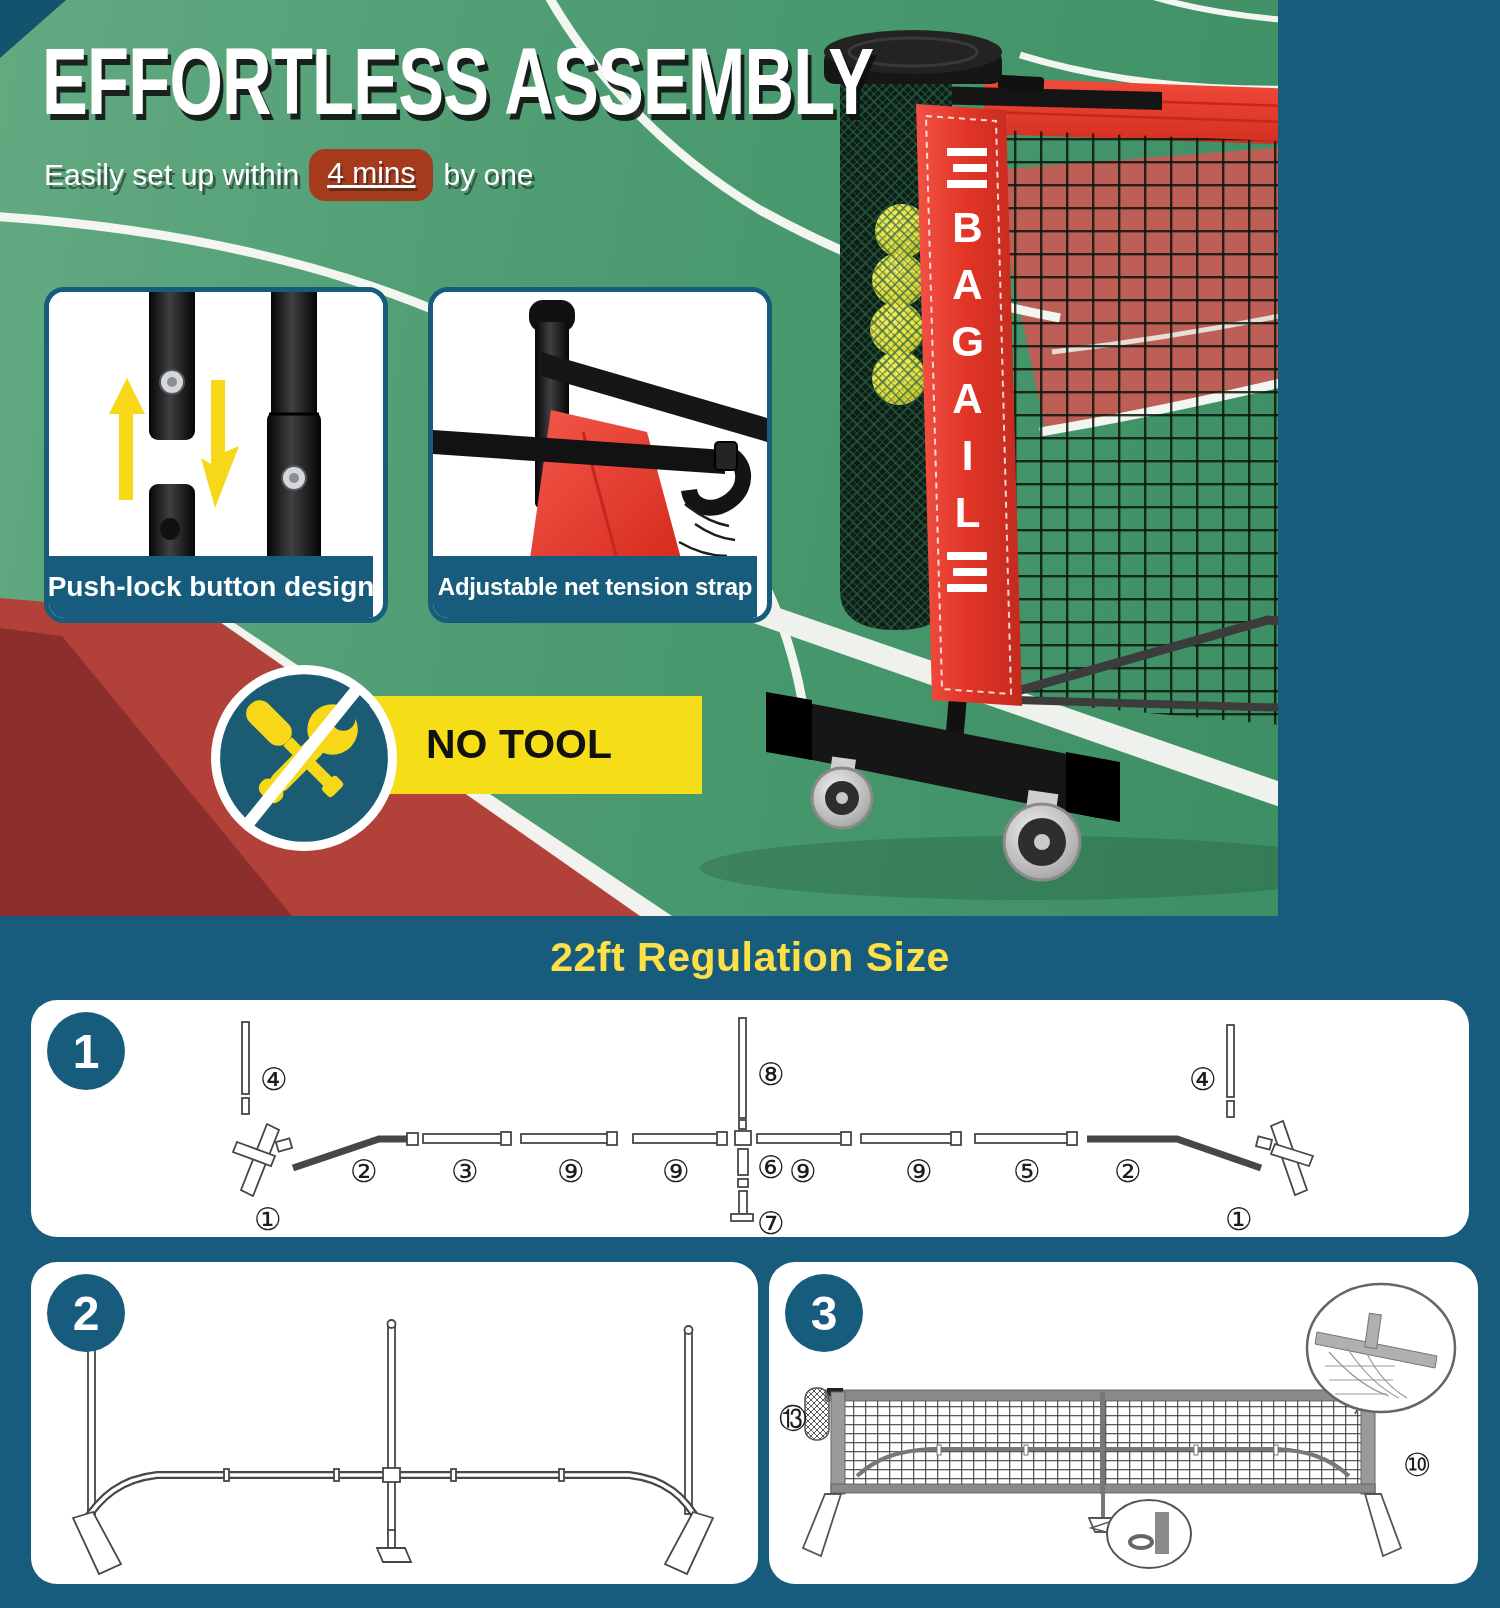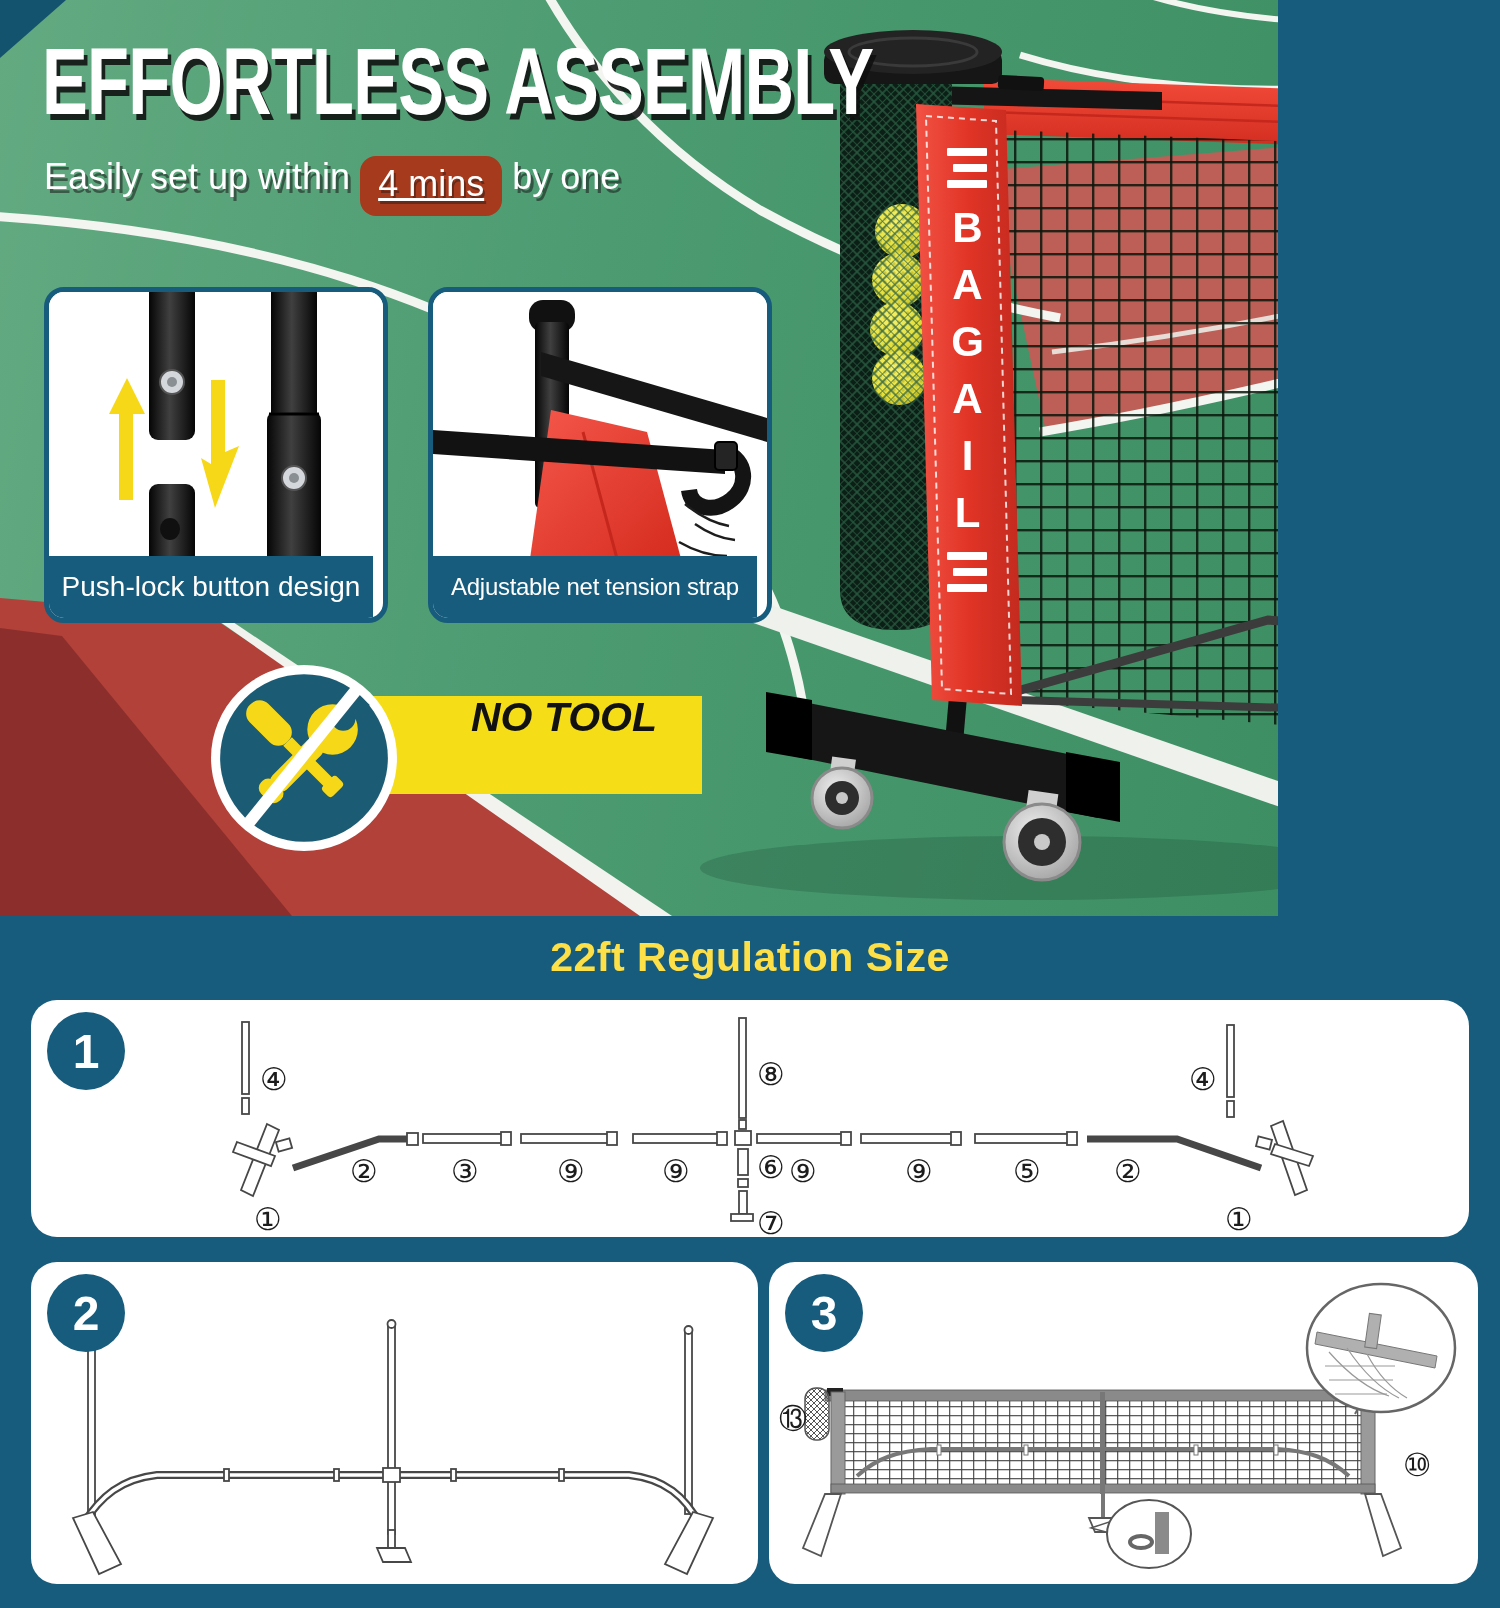--- a/index.html
+++ b/index.html
@@ -11,39 +11,39 @@
        font-family:"Liberation Sans",sans-serif;background:var(--teal);}
 
   
   .hero{position:absolute;left:0;top:0;width:1278px;height:916px;
         background:linear-gradient(100deg,#63aa81,#4c9b71 45%,#3d8f63);overflow:hidden;}
   .hero-svg{position:absolute;left:0;top:0;}
   .hero-title{position:absolute;left:42px;top:28px;color:#fff;font-weight:900;
       font-size:94px;letter-spacing:-1px;white-space:nowrap;
       transform:scaleX(.73);transform-origin:left top;
       text-shadow:5px 6px 0 rgba(15,15,15,.88);}
-  .hero-sub{position:absolute;left:44px;top:156px;display:flex;
-      color:#fff;font-size:36px;font-weight:500;white-space:pre;
+  .hero-sub{position:absolute;left:44px;top:149px;display:flex;align-items:center;
+      color:#fff;font-size:30px;font-weight:500;white-space:pre;
       text-shadow:3px 4px 0 rgba(25,25,25,.55);}
   .hero-sub .hl{background:var(--highlight);border-radius:16px;padding:7px 18px 11px;
       margin:0 10px;text-shadow:2px 3px 0 rgba(25,25,25,.45);text-decoration:underline;}
 
   .inset{position:absolute;width:344px;height:336px;background:#fff;
       border:5px solid var(--teal);border-radius:20px;overflow:hidden;box-sizing:border-box;}
   .inset .pic{position:absolute;left:0;top:0;right:0;bottom:62px;background:#fff;}
   .inset .cap{position:absolute;left:0;right:10px;bottom:0;height:62px;background:var(--teal);
       color:#fff;display:flex;align-items:center;justify-content:center;
-      font-weight:400;white-space:nowrap;}
+      font-weight:700;white-space:nowrap;}
   #inset1{left:44px;top:287px;} #inset1 .cap{font-size:28px;}
   #inset2{left:428px;top:287px;} #inset2 .cap{font-size:24px;letter-spacing:-.3px;}
 
   .notool{position:absolute;left:208px;top:660px;width:420px;height:205px;}
   .notool .banner{position:absolute;left:138px;top:36px;width:276px;height:98px;
-      background:var(--yellow);display:flex;flex-direction:row;justify-content:center;
-      padding-left:80px;box-sizing:content-box;font-style:italic;}
+      background:var(--yellow);display:flex;flex-direction:column;justify-content:center;
+      padding-left:80px;box-sizing:content-box;}
   .notool .banner div{color:#111;font-weight:900;font-size:41px;line-height:1.06;letter-spacing:0;}
   .notool svg{position:absolute;left:0;top:0;}
 
   .post-brand{position:absolute;left:926px;top:142px;width:82px;height:560px;
       display:flex;flex-direction:column;align-items:center;color:#fff;}
   .brand-bars{width:40px;height:40px;display:flex;flex-direction:column;justify-content:space-between;margin:6px 0;}
   .brand-bars i{display:block;height:8px;background:#fff;border-radius:1px;}
   .brand-bars i:nth-child(1){width:40px;margin-left:0;}
   .brand-bars i:nth-child(2){width:34px;margin-left:6px;}
   .brand-bars i:nth-child(3){width:40px;}

